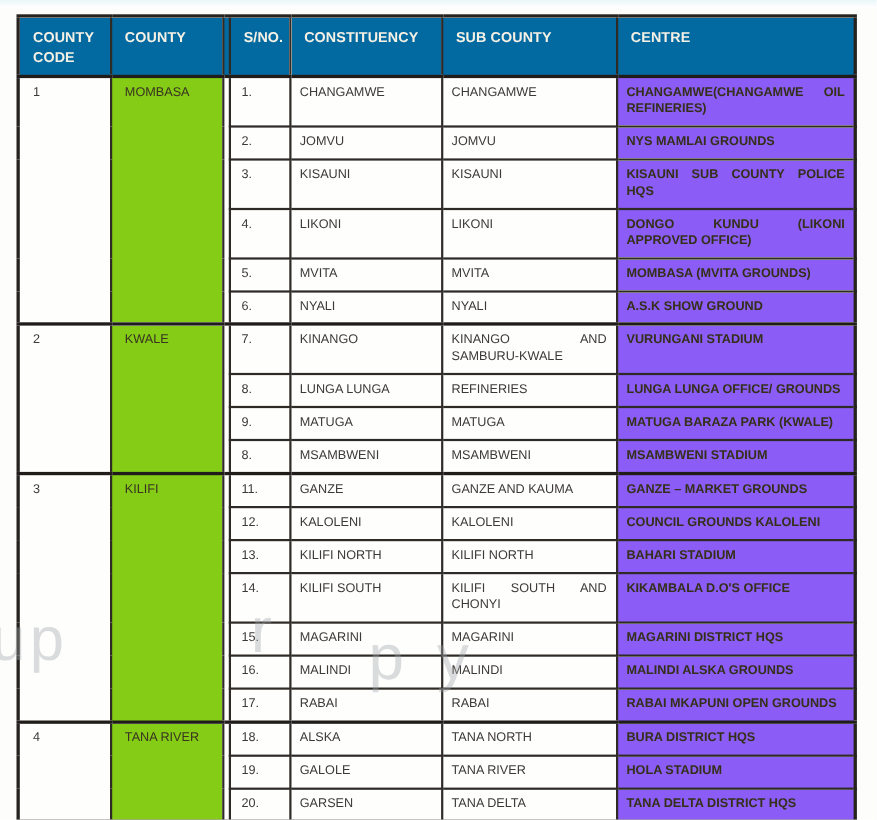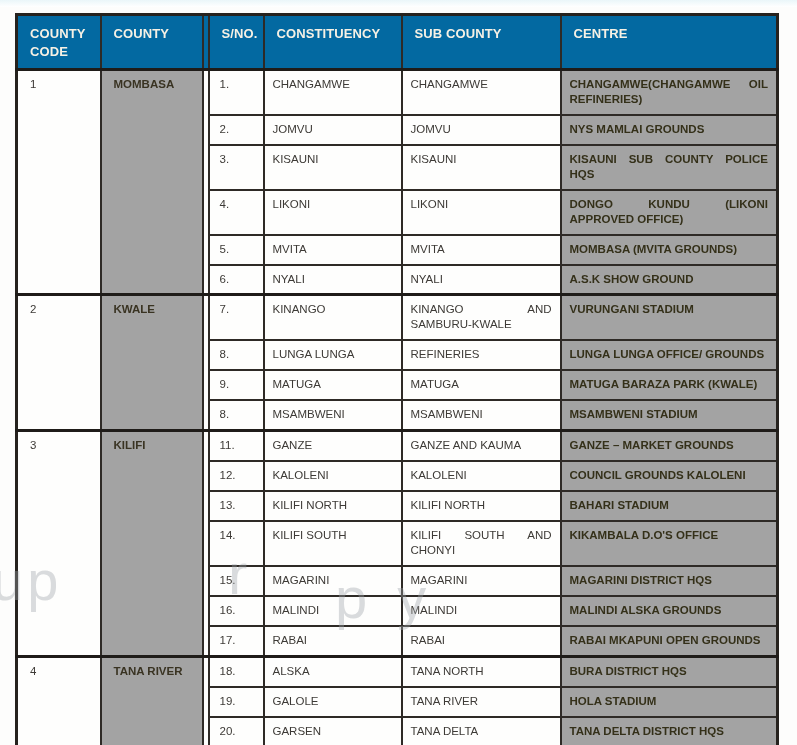--- a/index.html
+++ b/index.html
@@ -57,29 +57,29 @@
   td {
     font-size: 11.5px;
     color: #3d3a36;
     padding: 6px 8px 7px 8px;
     line-height: 1.3;
     background: #fefefd;
     text-align: justify;
   }
   td.code-cell { padding-left: 12px; background: #fefefd; }
   td.county-cell {
-    background: #a3a3a3;
-    font-weight: bold;
+    background: #84cc16;
+    font-weight: normal;
     color: #393322;
     padding-left: 12px;
   }
   td.spacer-cell { padding: 0; background: #fefefd; }
   td.sno-cell { padding-left: 10px; text-align: left; }
   td.centre-cell {
-    background: #a3a3a3;
+    background: #8b5cf6;
     font-weight: bold;
     color: #343019;
   }
   tr.group-start td { border-top: 3px solid #1f1c19; }
 
   .watermark {
     position: absolute;
     z-index: 5;
     pointer-events: none;
     color: rgba(158, 163, 168, 0.38);

